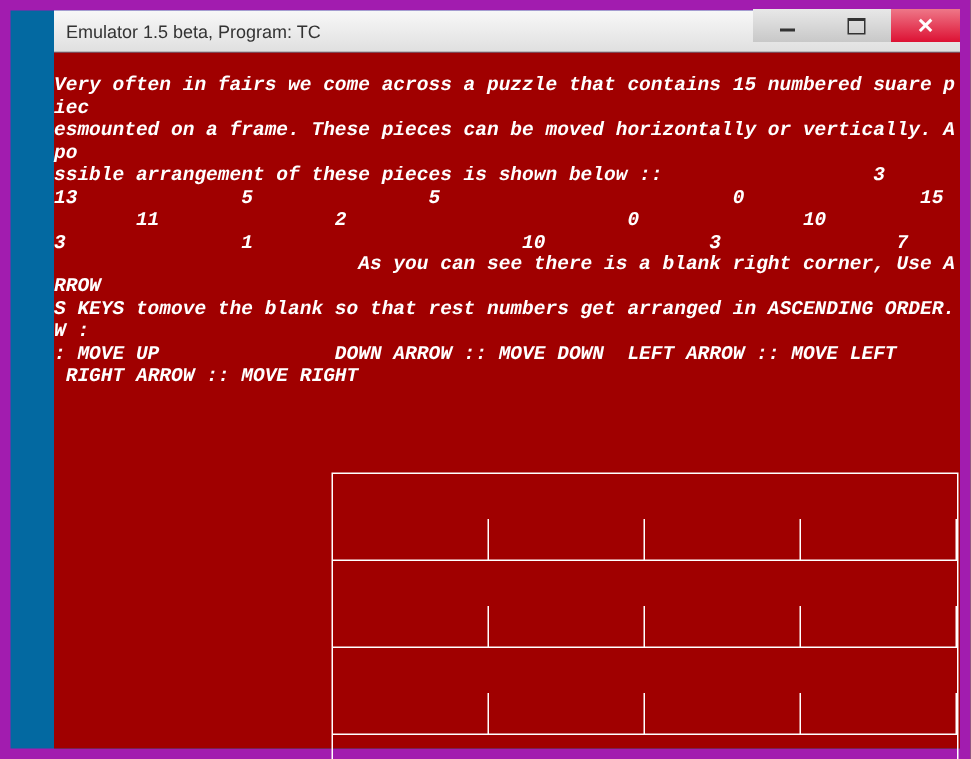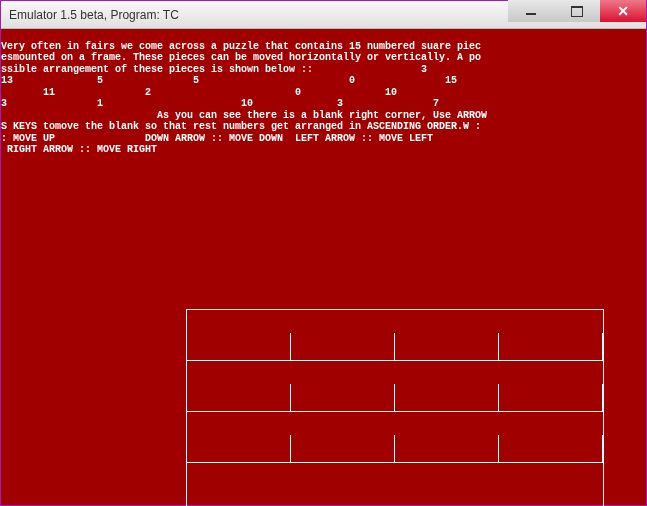--- a/index.html
+++ b/index.html
@@ -1,28 +1,28 @@
 <!DOCTYPE html>
 <html><head>
   <meta charset="utf-8">
   <style>
     * { margin: 0; padding: 0; box-sizing: border-box; }
     body { font-family: Arial, sans-serif; background: #d4d0c8; width: 647px; height: 506px; overflow: hidden; }
-    .window { width: 647px; height: 506px; background: #0369a1; border: 1px solid #a21caf; position: relative; }
+    .window { width: 647px; height: 506px; background: #0369a1; border: 7px solid #a21caf; position: relative; padding-left: 29px; }
     .titlebar { height: 28px; background: linear-gradient(to bottom, #f8f8f8, #e0e0e0); border-bottom: 1px solid #bbb; display: flex; justify-content: space-between; align-items: center; padding-left: 8px; }
     .title { font-size: 12px; color: #333; }
     .controls { display: flex; height: 100%; }
     .controls button { width: 46px; height: 22px; margin-top: -1px; margin-left: 0; border: none; font-size: 14px; font-family: Arial; line-height: 1; cursor: pointer; }
     .btn-min { background: linear-gradient(to bottom, #e8e8e8, #c8c8c8); color: #333; border-right: 1px solid #aaa; }
     .btn-max { background: linear-gradient(to bottom, #e8e8e8, #c8c8c8); color: #333; border-right: 1px solid #aaa; }
     .btn-close { background: linear-gradient(to bottom, #e78, #d13); color: #fff; width: 48px; }
     .btn-min:after { content: ""; display: block; width: 10px; height: 2px; background: #333; margin: 6px auto 0; }
     .btn-max:after { content: ""; display: block; width: 10px; height: 8px; border: 1px solid #333; border-top: 2px solid #333; margin: 0 auto; }
     .btn-close:after { content: "✕"; font-weight: bold; }
-    .content { background: #a00000; height: calc(100% - 28px); color: #fff; font-family: "Courier New", monospace; font-size: 10px; line-height: 1.15; padding: 0; white-space: pre-wrap; word-break: break-all; font-weight: bold; position: relative; }
+    .content { background: #a00000; height: calc(100% - 28px); color: #fff; font-family: "Courier New", monospace; font-size: 13px; line-height: 1.15; padding: 0; white-space: pre-wrap; word-break: break-all; font-weight: bold; position: relative; font-style: italic; }
     .textblock { padding: 0; letter-spacing: 0; }
     .grid { position: absolute; left: 185px; top: 280px; border: 1px solid #fff; }
     .grid-row { display: flex; }
     .grid-cell { width: 104px; height: 28px; border: 1px solid #fff; border-top: 0; border-left: 0; }
     .grid-row .grid-cell:first-child { border-left: 0; }
     .grid-row:first-child .grid-cell { border-top: 0; }
   </style>
 </head>
 <body>
 

